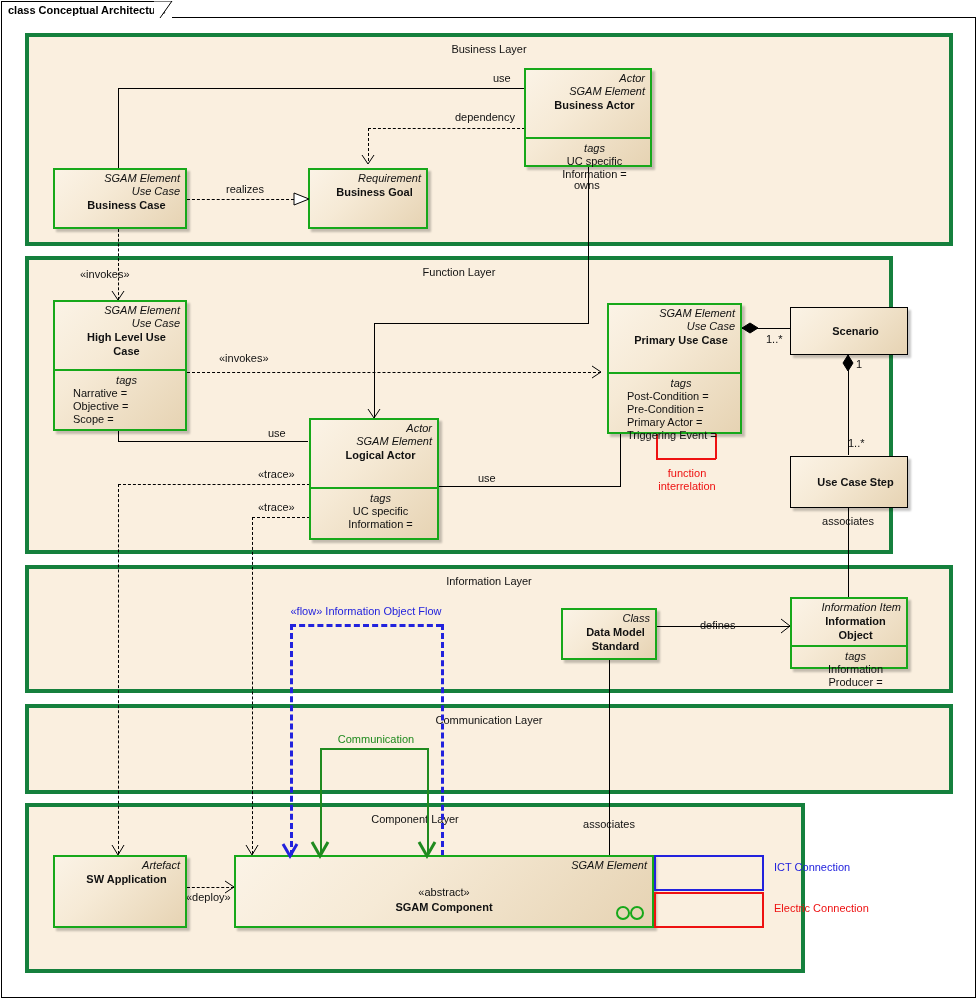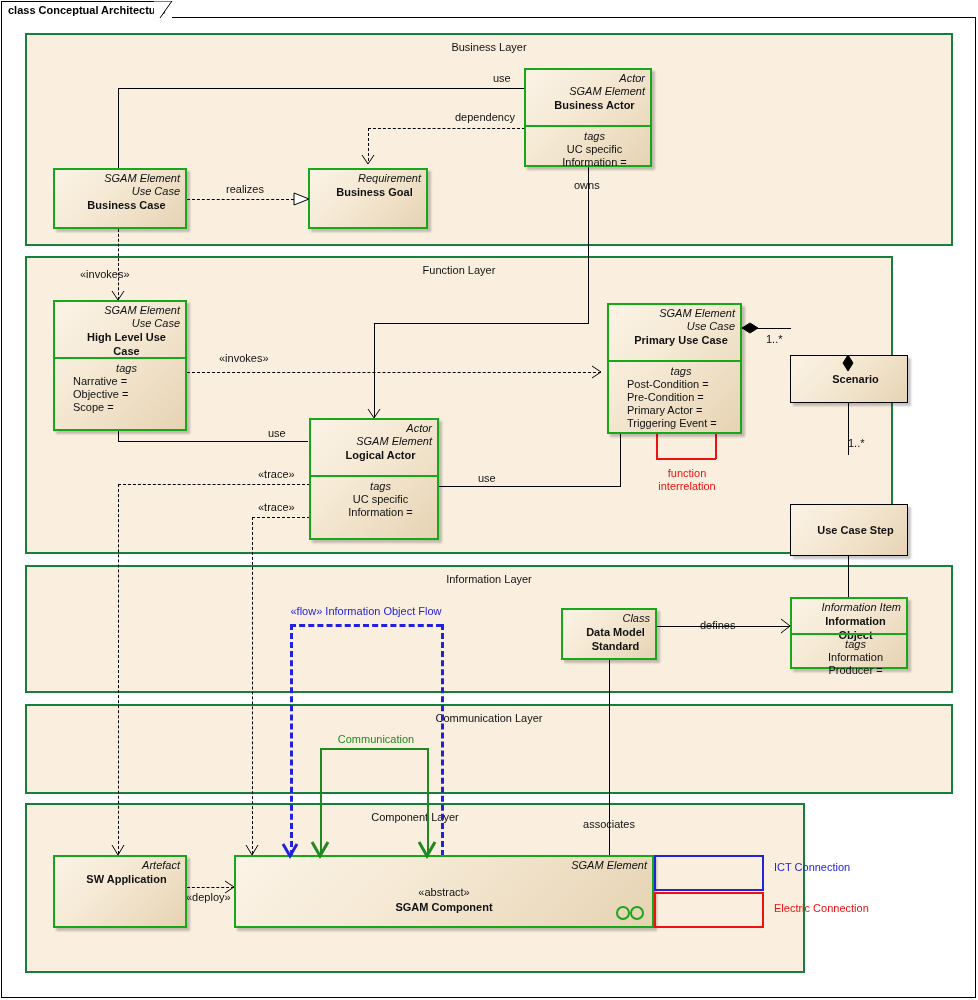--- a/index.html
+++ b/index.html
@@ -27,43 +27,43 @@
     box-sizing:border-box;z-index:30;
   }
   .title-tab-skew{
     position:absolute;left:154px;top:1px;width:24px;height:17px;z-index:30;
   }
 
   
   .layer{
     position:absolute;
     background:#faefdf;
-    border:2px solid #15803d;
+    border:4px solid #15803d;
     box-sizing:border-box;
   }
   .layer-label{
     position:absolute;left:0;top:6px;width:100%;
     text-align:center;font-size:11px;color:#111;
     pointer-events:none;
   }
 
   
   .node{
     position:absolute;box-sizing:border-box;
     background:linear-gradient(135deg,#fbf3e6 0%,#f6ead6 38%,#e6d3b3 100%);
     box-shadow:3px 3px 2px rgba(0,0,0,0.22);
     z-index:12;
   }
   .node.green{border:2px solid #17a81a;}
-  .node.plain{border:1px solid #000;margin-top:48px;}
+  .node.plain{border:1px solid #000;}
   .node .compart{
     position:relative;box-sizing:border-box;
     padding:2px 5px 3px 18px;
   }
-  .node .compart + .compart{border-top:2px solid #17a81a;}
+  .node .compart + .compart{border-top:2px solid #17a81a;margin-top:12px;}
 
   .stereo{font-style:italic;font-size:11px;text-align:right;line-height:13px;color:#111;}
   .nm{font-weight:bold;font-size:11px;text-align:center;line-height:14px;color:#111;}
   .tagshdr{font-style:italic;font-size:11px;text-align:center;line-height:14px;color:#111;}
   .tagline{font-size:11px;text-align:left;line-height:13px;color:#111;}
   .tagline.ctr{text-align:center;}
 
   
   .ln{position:absolute;background:#000;z-index:6;}
   .lnh{height:1px;}

